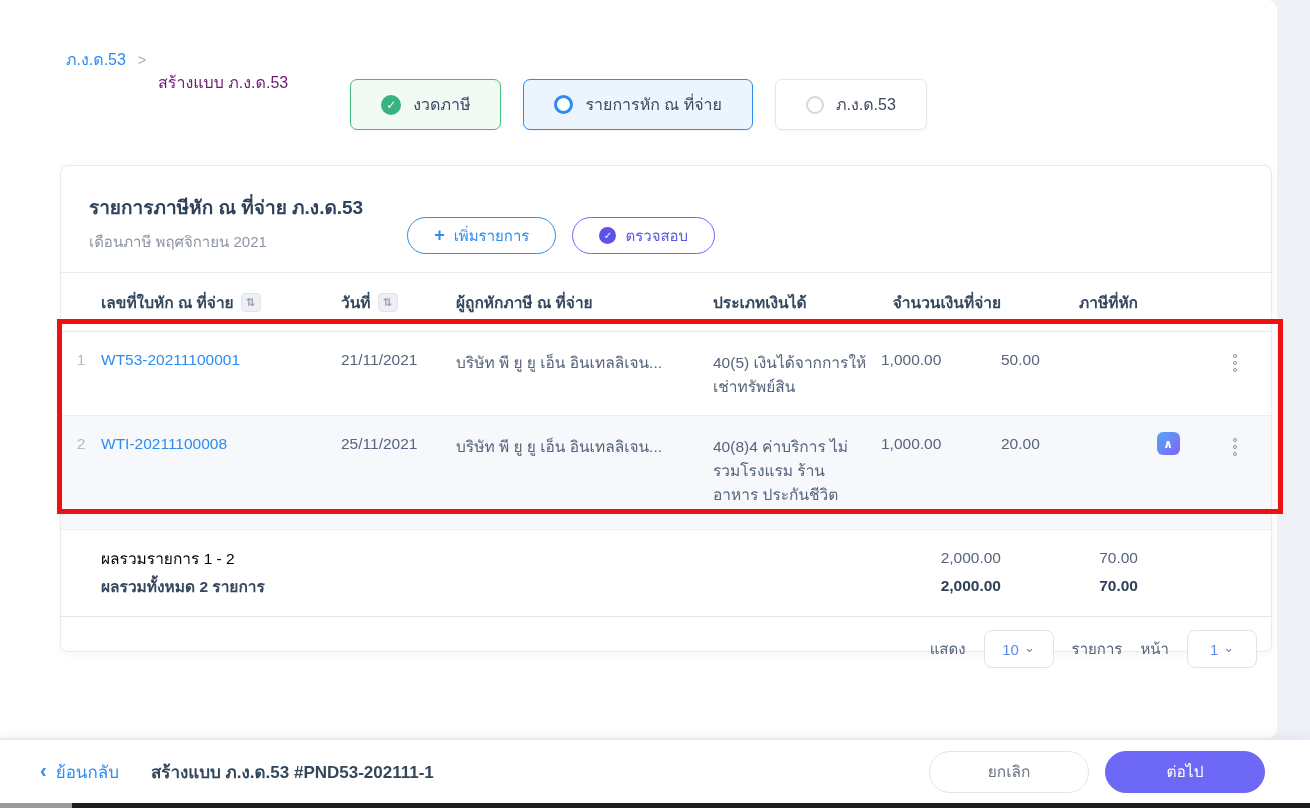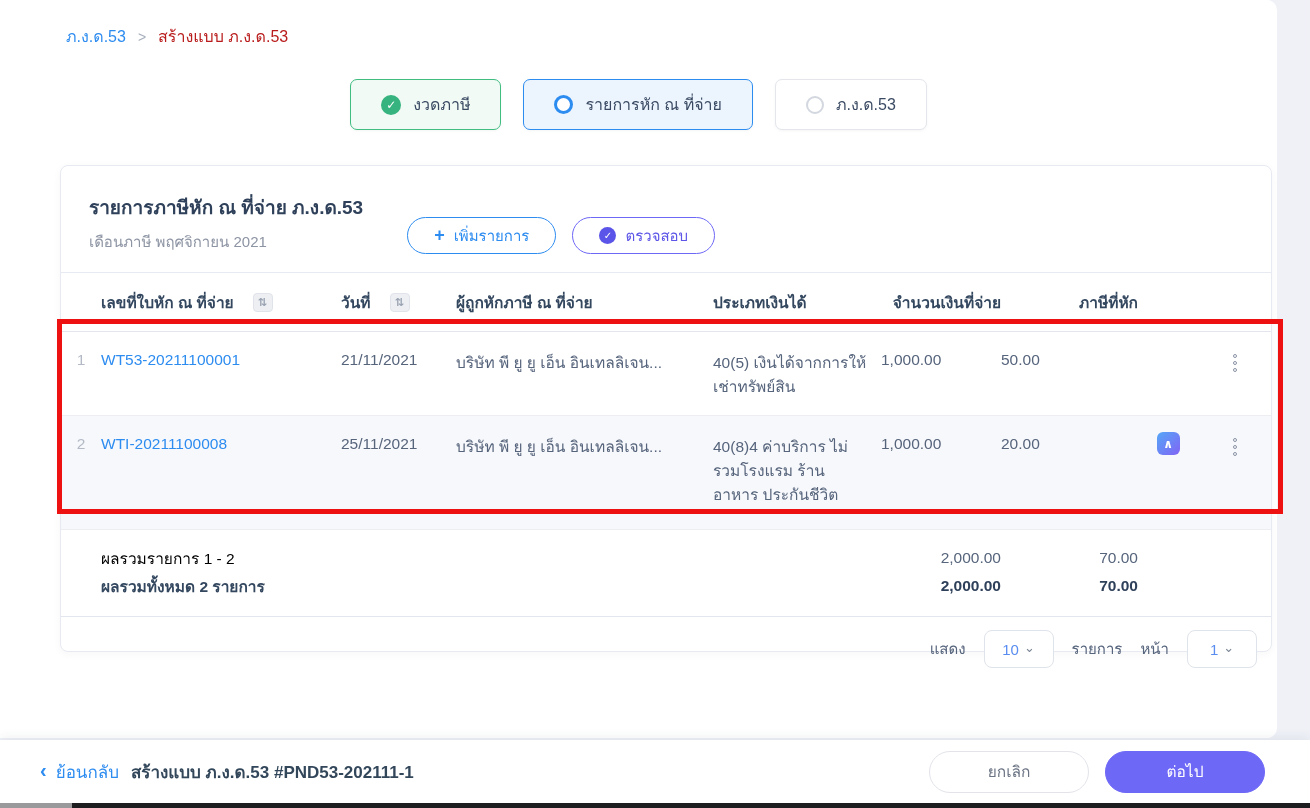--- a/index.html
+++ b/index.html
@@ -11,21 +11,21 @@
     color:#3a4a63;
   }
   .panel {
     position:absolute; left:0; top:5; width:1277px; height:738px;
     background:#ffffff; border-radius:0 10px 10px 0;
   }
   
   .breadcrumb { position:absolute; left:66px; top:24px; font-size:16px; display:flex; gap:12px; align-items:center; }
   .crumb-link { color:#2d8cf0; cursor:pointer; }
   .crumb-sep { color:#a6adbb; font-size:14px; }
-  .crumb-current { color:#b91c1c; }
+  .crumb-current { color:#701a75;margin-top:46px; }
   
   .steps { position:absolute; left:0; top:79px; width:1277px; display:flex; justify-content:center; gap:22px; }
   .step { height:51px; border-radius:7px; display:flex; align-items:center; gap:12px; padding:0 30px; font-size:16px; background:#fff; border:1px solid #e4e6ec; box-shadow:0 1px 3px rgba(40,50,80,.05); }
   .step.complete { background:#f1faf4; border:1.5px solid #41bd82; }
   .step.active { background:#ecf5fe; border:1.5px solid #2d8cf0; }
   .check-circle { width:20px; height:20px; border-radius:50%; background:#36b37e; color:#fff; font-size:12px; display:flex; align-items:center; justify-content:center; font-weight:bold; }
   .radio { width:18px; height:18px; border-radius:50%; background:#fff; border:2px solid #d3d7df; }
   .radio.on { border:3px solid #2d8cf0; width:19px; height:19px; }
   
   .card { position:absolute; left:60px; top:165px; width:1212px; height:487px; background:#fff; border:1px solid #e8eaf1; border-radius:8px; box-shadow:0 2px 8px rgba(40,50,80,.04); }
@@ -34,21 +34,21 @@
   .card-sub { font-size:15px; color:#8d94a3; margin-top:8px; }
   .head-btns { display:flex; gap:16px; margin-left:20px; margin-top:2px; }
   .pill-btn { height:37px; border-radius:19px; background:#fff; display:flex; align-items:center; gap:9px; padding:0 26px; font-size:15px; cursor:pointer; }
   .btn-add { border:1.5px solid #2d8cf0; color:#2d8cf0; }
   .btn-add .plus { font-size:18px; font-weight:bold; }
   .btn-verify { border:1.5px solid #6e68f7; color:#5c55e8; }
   .mini-check { width:17px; height:17px; border-radius:50%; background:#5b54e8; color:#fff; font-size:10px; display:flex; align-items:center; justify-content:center; font-weight:bold; }
   
   .tgrid { display:grid; grid-template-columns:40px 240px 115px 257px 168px 120px 137px 60px 1fr; }
   .thead { border-top:1px solid #e8eaf1; border-bottom:1px solid #e3e6ec; height:60px; align-items:center; font-size:15.5px; font-weight:600; color:#33475f; }
-  .th { display:flex; align-items:center; gap:19px; }
+  .th { display:flex; align-items:center; gap:7px; }
   .th.num, .td.num { justify-content:flex-end; text-align:right; }
   .sort-badge { width:20px; height:19px; border-radius:4px; background:#edeff3; border:1px solid #e0e3e9; color:#9aa3b2; font-size:11px; display:inline-flex; align-items:center; justify-content:center; cursor:pointer; }
   .row { font-size:15.5px; color:#56647c; border-bottom:1px solid #eceef2; }
   .row .cell { padding-top:19px; padding-bottom:16px; display:flex; align-items:flex-start; }
   .row1 { background:#fff; min-height:80px; }
   .row2 { background:#f7f8fb; min-height:114px; }
   .idx { color:#b3bac6; justify-content:center; }
   .doc-link { color:#2d8cf0; cursor:pointer; }
   .wrapcol { line-height:1.55; padding-right:14px; }
   .upload-chip { width:23px; height:23px; border-radius:6px; background:linear-gradient(135deg,#55a7f7,#8164f5); color:#fff; font-size:12px; font-weight:bold; display:flex; align-items:center; justify-content:center; margin-top:-3px; cursor:pointer; }
@@ -65,21 +65,21 @@
   .pager { display:flex; justify-content:flex-end; align-items:center; gap:18px; padding:0 14px 0 0; height:64px; font-size:15px; color:#56647c; }
   .select-box { width:70px; height:38px; border:1px solid #dfe3ea; border-radius:8px; background:#fff; display:flex; align-items:center; justify-content:center; gap:5px; cursor:pointer; }
   .select-box .val { color:#5a8df0; font-size:15px; }
   .select-box .chev { color:#7a8494; font-size:13px; margin-top:-4px; }
   
   .annotation { position:absolute; left:57px; top:319px; width:1226px; height:195px; border:5px solid #ee1111; z-index:30; pointer-events:none; }
   
   .footer { position:absolute; left:0; top:740px; width:1310px; height:63px; background:#fff; box-shadow:0 -3px 10px rgba(40,50,80,.07); display:flex; align-items:center; padding:0 45px 0 40px; z-index:20; }
   .back-link { color:#2d8cf0; font-size:17px; display:flex; align-items:center; gap:9px; cursor:pointer; }
   .back-chev { font-size:20px; font-weight:bold; margin-top:-2px; }
-  .footer-title { font-size:17px; font-weight:bold; color:#33475b; margin-left:12px; }
+  .footer-title { font-size:17px; font-weight:bold; color:#33475b; margin-left:32px; }
   .footer-btns { margin-left:auto; display:flex; gap:16px; }
   .f-btn { width:160px; height:42px; border-radius:21px; font-size:15.5px; display:flex; align-items:center; justify-content:center; cursor:pointer; }
   .btn-cancel { background:#fff; border:1px solid #e2e4ea; color:#6b7484; }
   .btn-next { background:#6e68f7; border:1px solid #6e68f7; color:#fff; }
   .bottom-strip { position:absolute; left:0; top:803px; width:1310px; height:5px; background:#1d1d1f; z-index:25; }
   .bottom-strip .lite { position:absolute; left:0; top:0; width:72px; height:5px; background:#9a9a9c; }
 </style>
 </head>
 <body>
 

